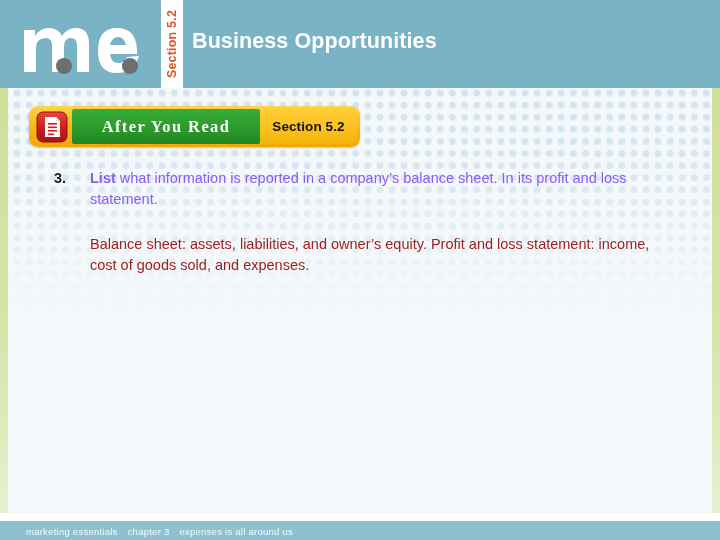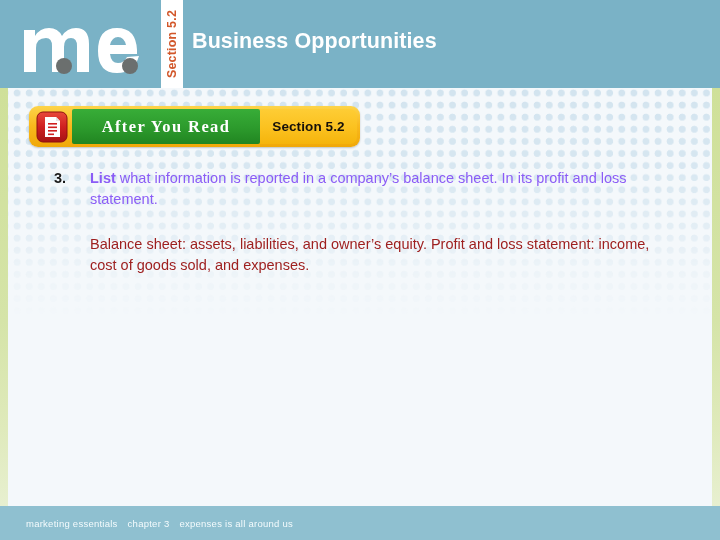--- a/index.html
+++ b/index.html
@@ -185,21 +185,21 @@
     width: 560px;
     color: #9e2020;
     font-size: 14.5px;
     line-height: 21px;
   }
 
   
   .footer {
     position: absolute;
     left: 0; bottom: 0;
-    width: 720px; height: 34px;
+    width: 720px; height: 19px;
     background: #8fc0d0;
   }
   .footer-left {
     position: absolute;
     left: 26px; top: 50%;
     transform: translateY(-50%);
     color: #f4fbfd;
     font-size: 9.5px;
     letter-spacing: 0.25px;
     white-space: nowrap;

